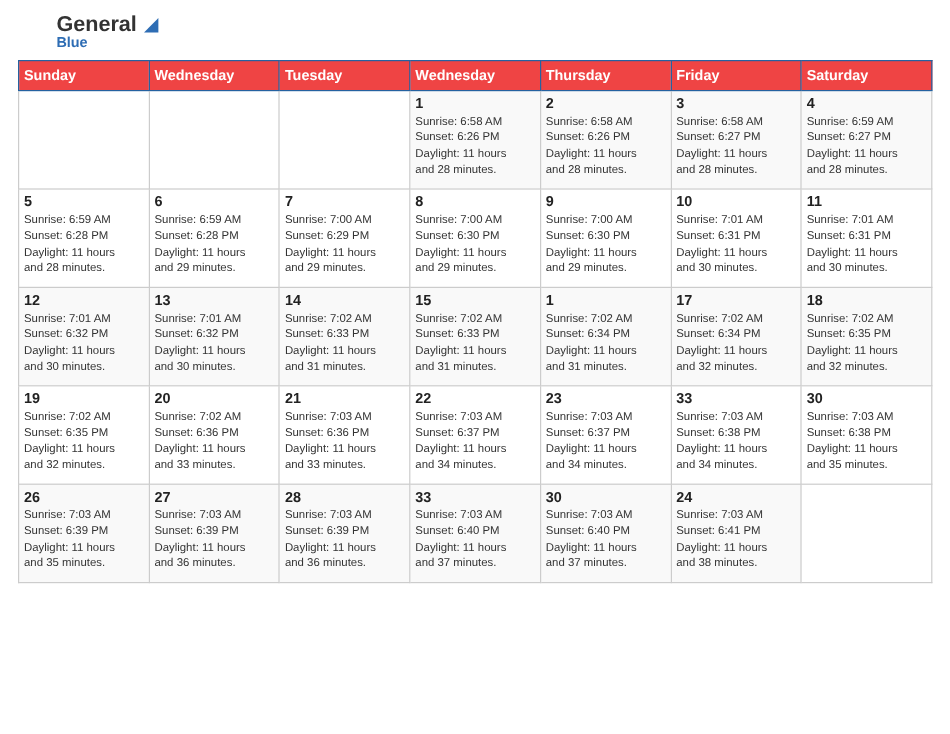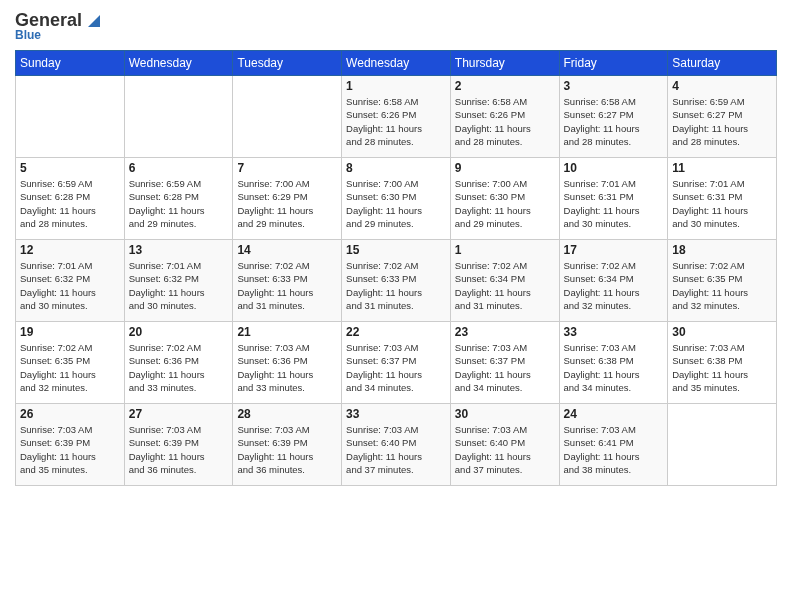--- a/index.html
+++ b/index.html
@@ -18,46 +18,47 @@
     }
     .header {
       display: flex;
       justify-content: space-between;
       align-items: flex-start;
       margin-bottom: 8px;
     }
     .logo {
       display: flex;
       align-items: center;
+      margin-left: 32px;
     }
     .title-block {
       text-align: right;
     }
     .month-title {
       font-size: 32px;
       font-weight: normal;
       color: #222;
     }
     .subtitle {
       font-size: 14px;
       color: #444;
     }
     .calendar {
       width: 100%;
       border-collapse: collapse;
       border: 1px solid #ccc;
       font-size: 10px;
     }
     .calendar thead th {
-      background-color: #1d4ed8;
+      background-color: #ef4444;
       color: #fff;
       padding: 5px 4px;
       text-align: left;
       font-size: 12px;
-      font-weight: normal;
+      font-weight: bold;
       border: 1px solid #2562a0;
     }
     .calendar tbody td {
       border: 1px solid #ccc;
       vertical-align: top;
       padding: 3px 4px;
       width: calc(100% / 7);
       height: 82px;
       background: #fff;
     }

